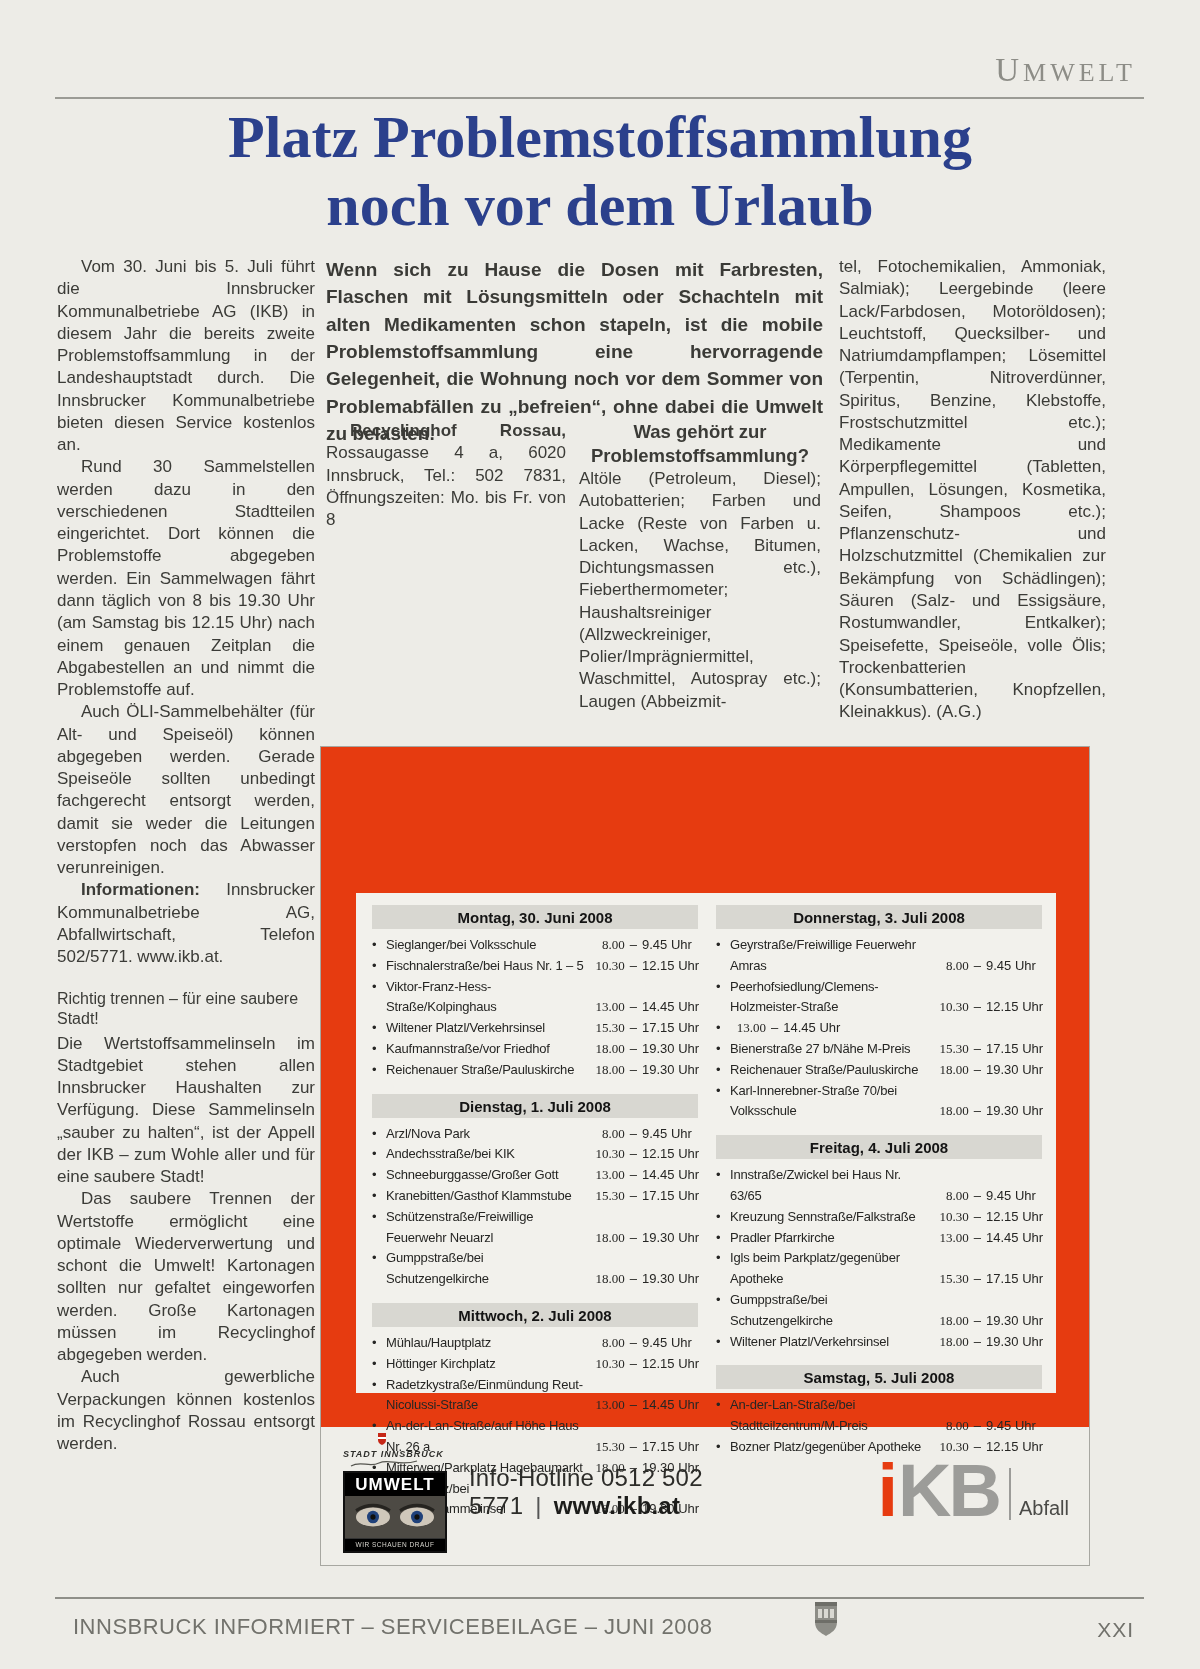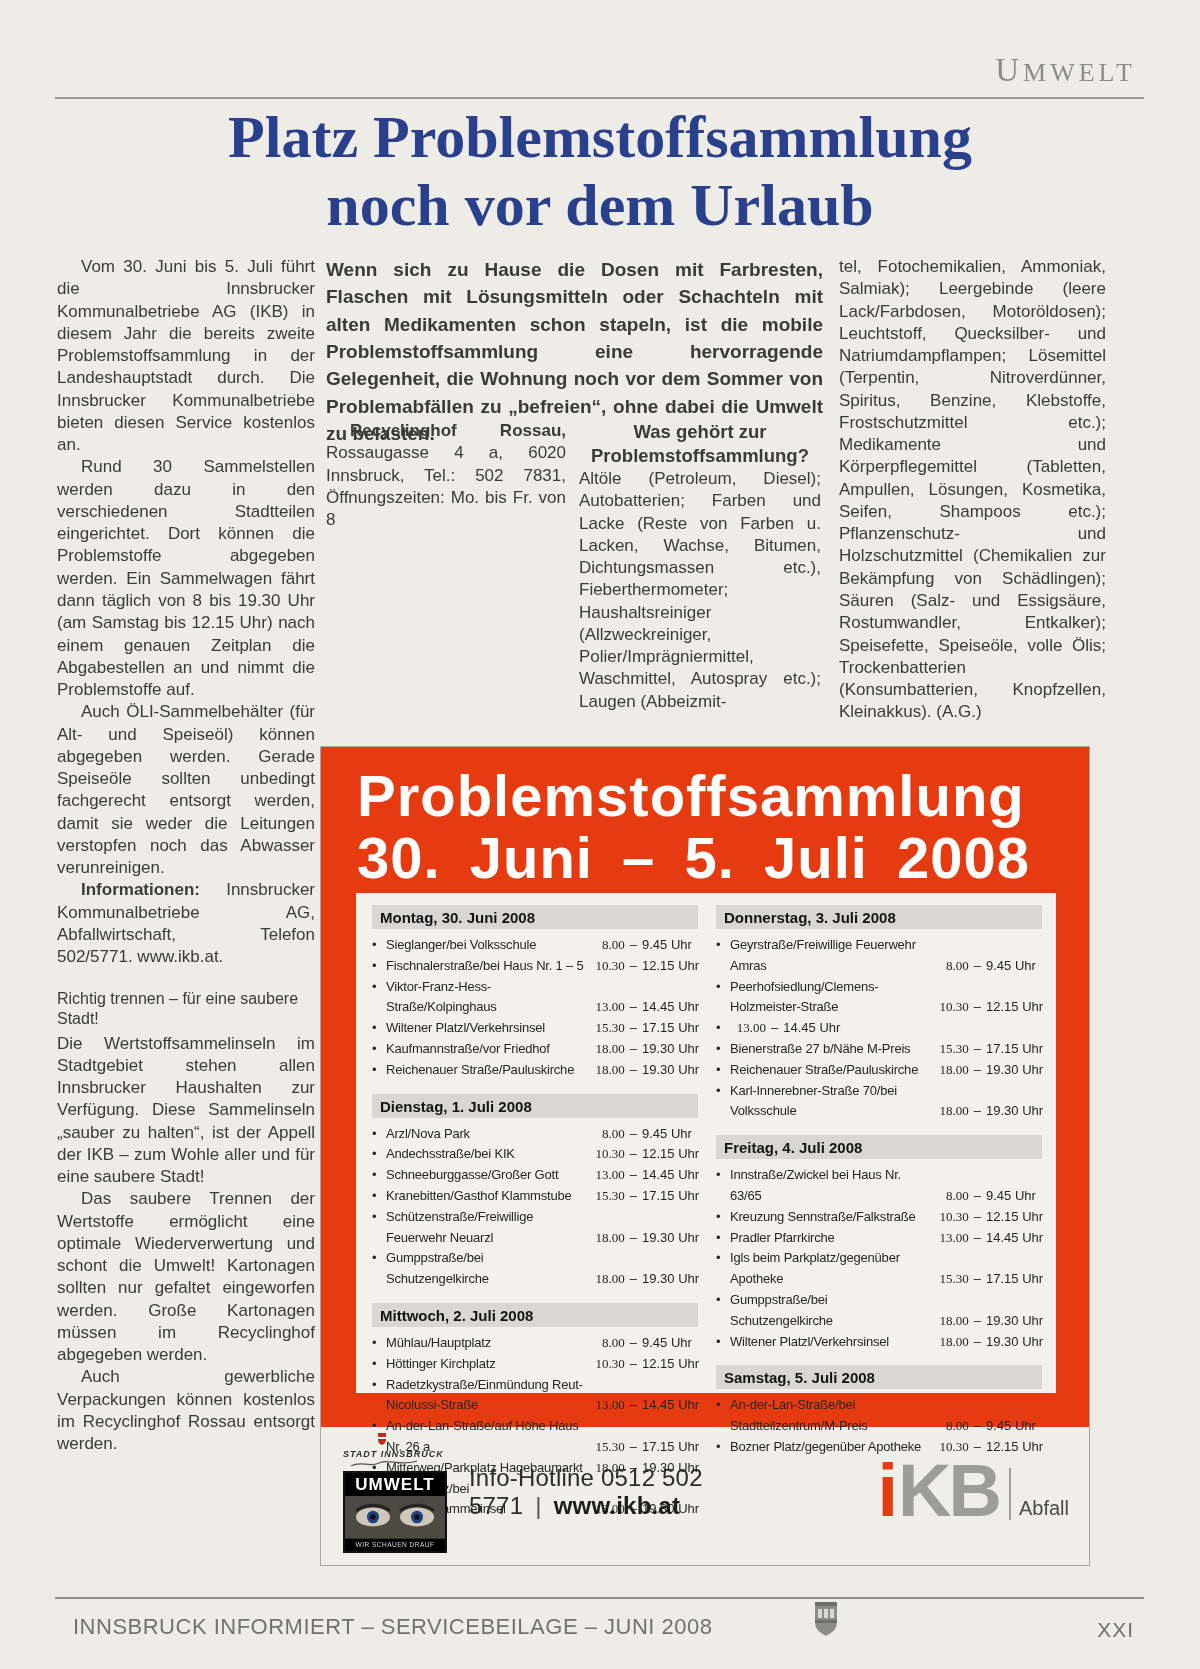--- a/index.html
+++ b/index.html
@@ -66,21 +66,21 @@
   }
   .ad-title .t2 { word-spacing:12px; }
   .ad-panel {
     position:absolute; left:35px; top:146px; width:700px; height:500px;
     background:#f2f1ec; display:flex; padding:12px 14px 0 16px; gap:18px;
   }
   .sched-col { width:50%; }
   .day { margin-bottom:13px; }
   .day-header {
     background:#d8d7d1; color:#141414; font-weight:bold;
-    font-size:15px; padding:4px 8px 3px; margin-bottom:6px;
+    font-size:15px; padding:4px 8px 3px; margin-bottom:6px;text-align:center;
   }
   .s-row { display:flex; font-size:13px; line-height:1.6; color:#262624; }
   .s-row .bullet { width:14px; flex:none; }
   .s-row .loc { flex:1; padding-right:4px; letter-spacing:-0.2px; }
   .s-row .time { white-space:nowrap; align-self:flex-end; display:flex; }
   .s-row .t-s { width:36px; text-align:right;font-family:Liberation Serif, serif; }
   .s-row .t-d { padding:0 5px; }
   .s-row .t-e { width:56px; }
 
   
@@ -162,24 +162,20 @@
   <div class="subhead-inline">Was gehört zur Problemstoffsammlung?</div>
   <p class="flush">Altöle (Petroleum, Diesel); Autobatterien; Farben und Lacke (Reste von Farben u. Lacken, Wachse, Bitumen, Dichtungsmassen etc.), Fieberthermometer; Haushaltsreiniger (Allzweckreiniger, Polier/Imprägniermittel, Waschmittel, Autospray etc.); Laugen (Abbeizmit-</p>
 </div>
 
 <div id="col4" class="col">
   <p class="flush">tel, Fotochemikalien, Ammoniak, Salmiak); Leergebinde (leere Lack/Farbdosen, Motoröldosen); Leuchtstoff, Quecksilber- und Natriumdampflampen; Lösemittel (Terpentin, Nitroverdünner, Spiritus, Benzine, Klebstoffe, Frostschutzmittel etc.); Medikamente und Körperpflegemittel (Tabletten, Ampullen, Lösungen, Kosmetika, Seifen, Shampoos etc.); Pflanzenschutz- und Holzschutzmittel (Chemikalien zur Bekämpfung von Schädlingen); Säuren (Salz- und Essigsäure, Rostumwandler, Entkalker); Speisefette, Speiseöle, volle Ölis; Trockenbatterien (Konsumbatterien, Knopfzellen, Kleinakkus). (A.G.)</p>
 </div>
 
 <div class="ad">
   <div class="ad-red" style="background: rgb(230, 59, 16);">
-    <div class="ad-title">
-      <span class="t1">Problemstoffsammlung</span><br>
-      <span class="t2">30. Juni – 5. Juli 2008</span>
-    </div>
     <div class="ad-panel">
       <div class="sched-col">
           <div class="day">
             <div class="day-header">Montag, 30. Juni 2008</div>
             <div class="s-row">
               <span class="bullet">•</span>
               <span class="loc">Sieglanger/bei Volksschule</span>
               <span class="time">
                 <span class="t-s">8.00</span>
                 <span class="t-d">–</span>

